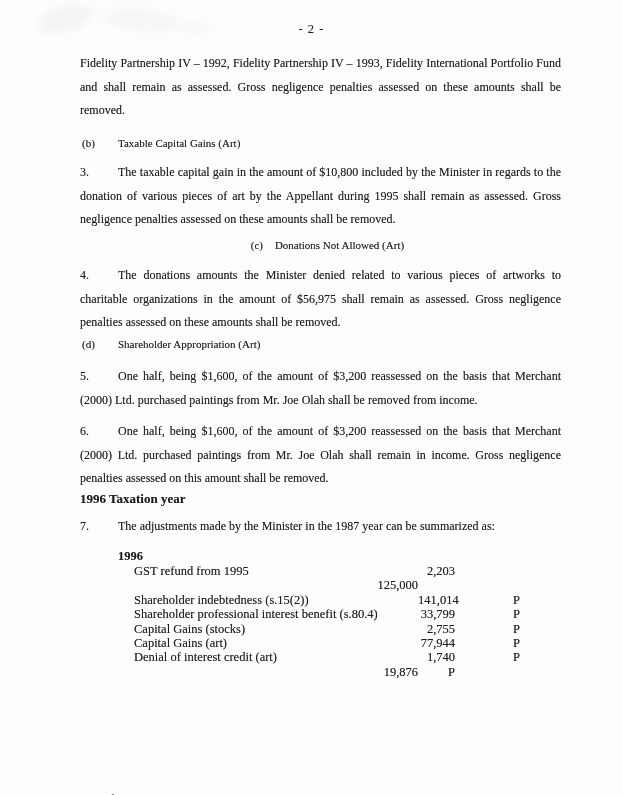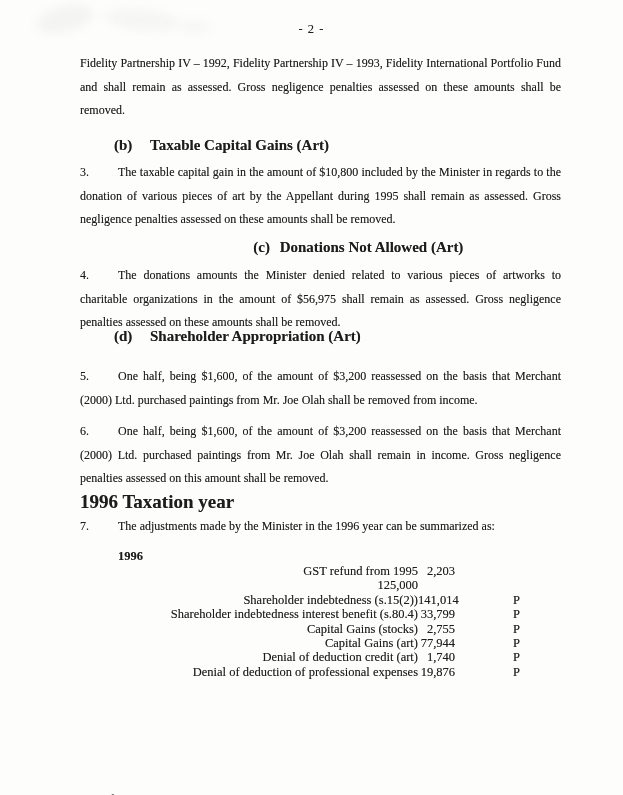--- a/index.html
+++ b/index.html
@@ -18,33 +18,33 @@
   .blk { position: absolute; left: 80px; width: 481px; }
   .pageno {
     position: absolute; left: 0; top: 22px; width: 623px;
     text-align: center; font-size: 12.5px; letter-spacing: 1px;
   }
   .para {
     font-size: 12px; line-height: 23.5px;
     text-align: justify;
   }
   .pnum { display: inline-block; width: 38px; }
-  .shead { font-size: 15px; font-weight: bold; padding-left: 2px; margin-left: 32px; }
+  .shead { font-size: 11px; font-weight: normal; padding-left: 2px; }
   .shead .hletter { display: inline-block; width: 36px; }
-  .yearhead { font-size: 19px; font-weight: bold; }
+  .yearhead { font-size: 13px; font-weight: bold; }
   .adjtable {
     position: absolute; left: 118px; top: 549px; width: 402px;
     font-size: 12.5px; line-height: 14.4px;
   }
   .theader {
     font-weight: bold; 
     line-height: 15px;
   }
   .trow { display: grid; grid-template-columns: 300px 37px 65px; }
-  .tlabel { text-align: right; margin-left: 16px; }
+  .tlabel { text-align: left; margin-left: 16px; }
   .tamount { text-align: right; }
   .tmarker { text-align: right; }
   .footer {
     position: absolute; left: 64px; top: 791px;
     font-size: 13px; letter-spacing: 0.3px; color: #3d3d3d;
     text-shadow: none;
   }
   .artifact { position: absolute; border-radius: 50%; filter: blur(5px); }
   .artifact.a1 { left: 36px; top: 6px; width: 58px; height: 26px; background: rgba(110,110,110,0.06); transform: rotate(-14deg); }
   .artifact.a2 { left: 104px; top: 9px; width: 76px; height: 22px; background: rgba(110,110,110,0.05); transform: rotate(6deg); }
@@ -72,76 +72,75 @@
   </div>
 
   <div class="blk shead" style="top:239px;text-align:center;">
     <span class="hletter">(c)</span><span>Donations Not Allowed (Art)</span>
   </div>
 
   <div class="blk para" style="top:264px;">
     <span class="pnum">4.</span><span>The donations amounts the Minister denied related to various pieces of artworks to charitable organizations in the amount of $56,975 shall remain as assessed.  Gross negligence penalties assessed on these amounts shall be removed.</span>
   </div>
 
-  <div class="blk shead" style="top:328px;">
+  <div class="blk shead" style="top:338px;">
     <span class="hletter">(d)</span><span>Shareholder Appropriation (Art)</span>
   </div>
 
   <div class="blk para" style="top:365px;">
     <span class="pnum">5.</span><span>One half, being $1,600, of the amount of $3,200 reassessed on the basis that Merchant (2000) Ltd. purchased paintings from Mr. Joe Olah shall be removed from income.</span>
   </div>
 
   <div class="blk para" style="top:420px;">
     <span class="pnum">6.</span><span>One half, being $1,600, of the amount of $3,200 reassessed on the basis that Merchant (2000) Ltd. purchased paintings from Mr. Joe Olah shall remain in income.  Gross negligence penalties assessed on this amount shall be removed.</span>
   </div>
 
   <div class="blk yearhead" style="top:491px;">1996 Taxation year</div>
 
   <div class="blk para" style="top:515px;">
-    <span class="pnum">7.</span><span>The adjustments made by the Minister in the 1996 year can be summarized as:</span>
+    <span class="pnum">7.</span><span>The adjustments made by the Minister in the 1987 year can be summarized as:</span>
   </div>
 
   <div class="adjtable">
     <div class="theader">1996</div>
     <div class="trow">
       <span class="tlabel">GST refund from 1995</span>
       <span class="tamount">2,203</span>
       <span class="tmarker"></span>
     </div>
     <div class="trow">
       <span class="tamount">125,000</span>
       <span class="tmarker"></span>
     </div>
     <div class="trow">
       <span class="tlabel">Shareholder indebtedness (s.15(2))</span>
       <span class="tamount">141,014</span>
       <span class="tmarker">P</span>
     </div>
     <div class="trow">
-      <span class="tlabel">Shareholder indebtedness interest benefit (s.80.4)</span>
+      <span class="tlabel">Shareholder professional interest benefit (s.80.4)</span>
       <span class="tamount">33,799</span>
       <span class="tmarker">P</span>
     </div>
     <div class="trow">
       <span class="tlabel">Capital Gains (stocks)</span>
       <span class="tamount">2,755</span>
       <span class="tmarker">P</span>
     </div>
     <div class="trow">
       <span class="tlabel">Capital Gains (art)</span>
       <span class="tamount">77,944</span>
       <span class="tmarker">P</span>
     </div>
     <div class="trow">
-      <span class="tlabel">Denial of deduction credit (art)</span>
+      <span class="tlabel">Denial of interest credit (art)</span>
       <span class="tamount">1,740</span>
       <span class="tmarker">P</span>
     </div>
     <div class="trow">
-      <span class="tlabel">Denial of deduction of professional expenses</span>
       <span class="tamount">19,876</span>
       <span class="tmarker">P</span>
     </div>
   </div>
 
   <div class="footer">WSLegal\064744\00001\5810427v3</div>
 
 </div>
 
 </body></html>

